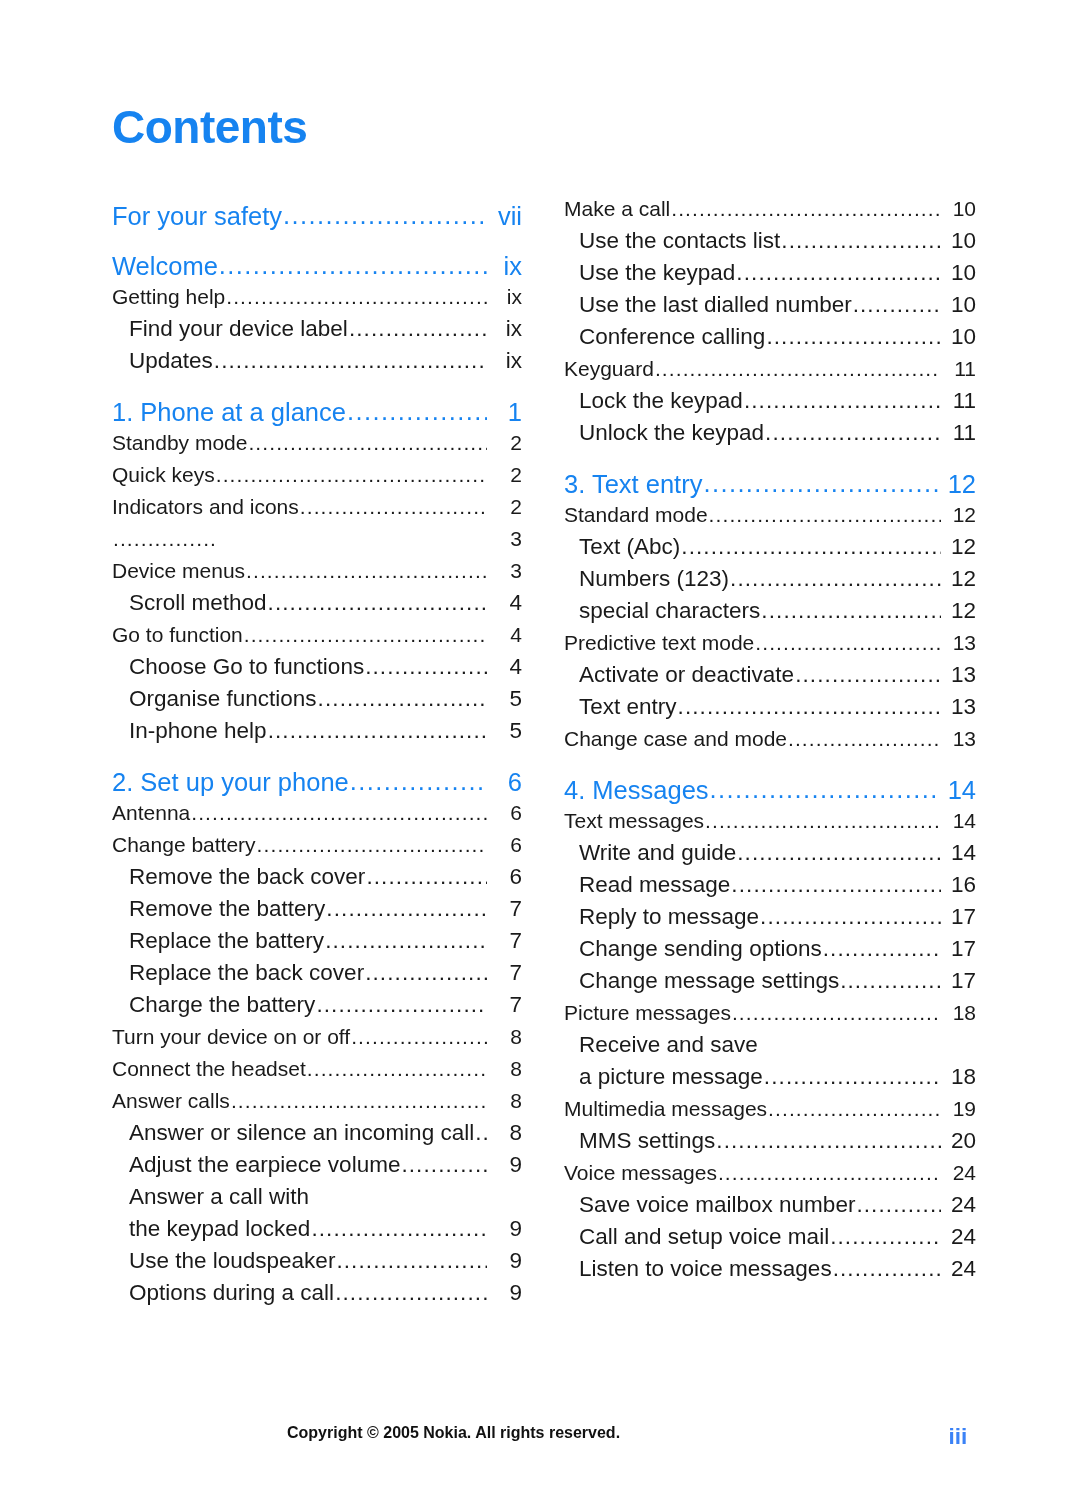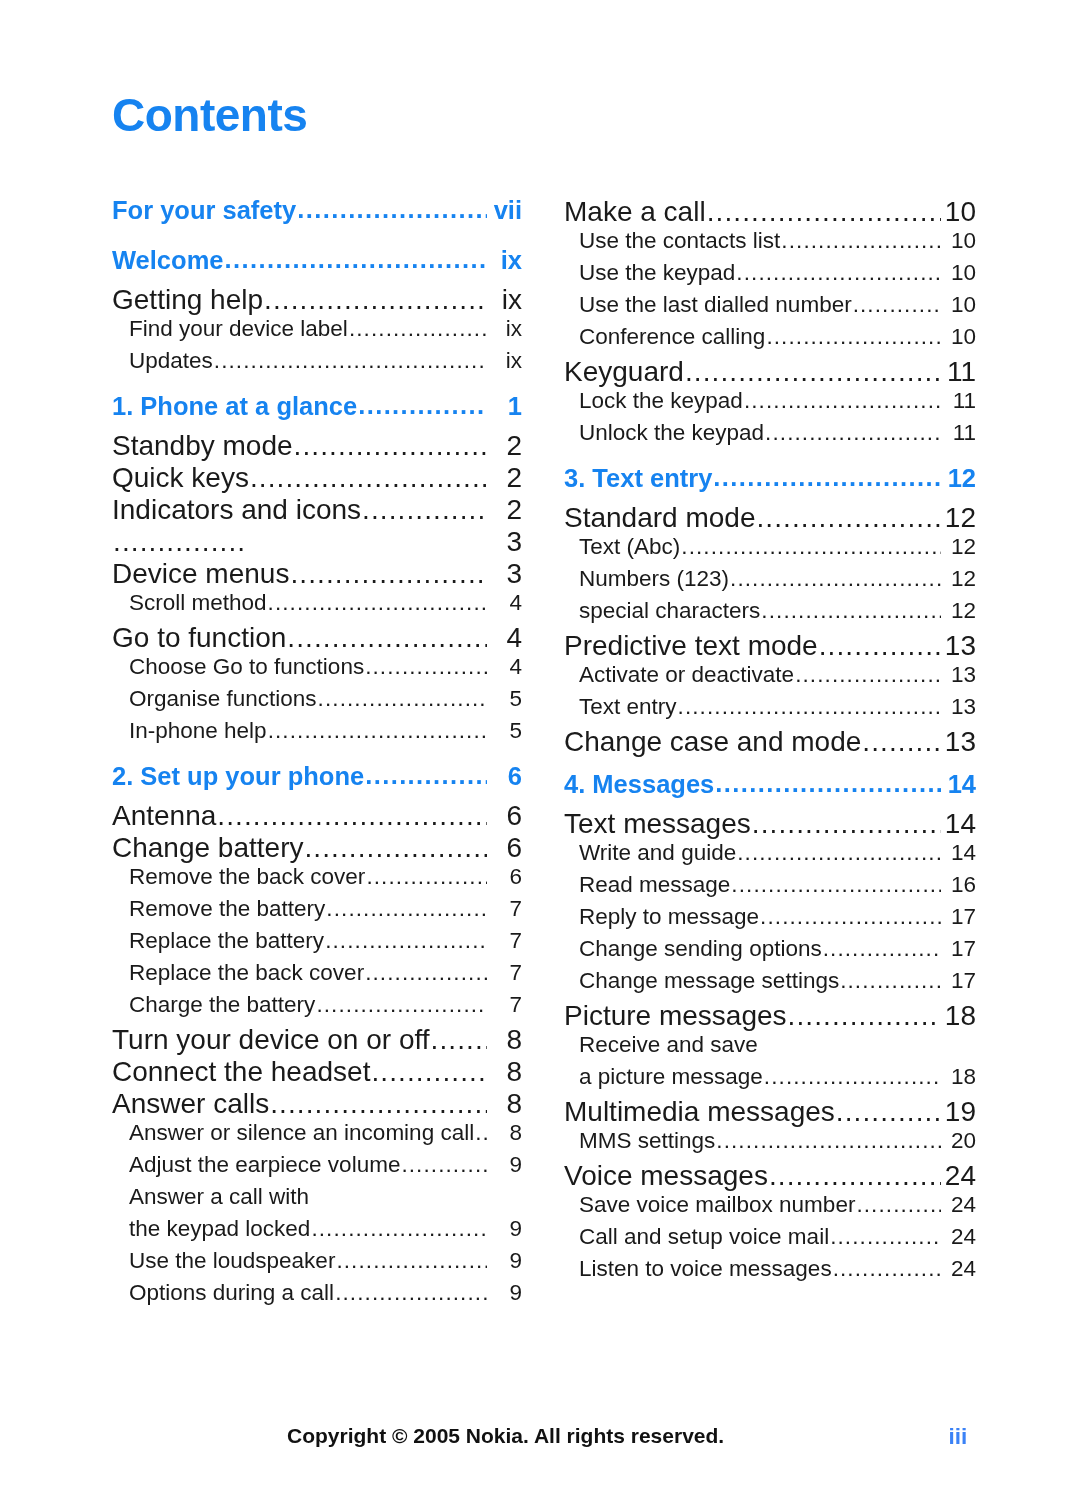--- a/index.html
+++ b/index.html
@@ -20,21 +20,21 @@
     position: absolute;
     left: 0; top: 0;
     width: 1080px;
     height: 1496px;
   }
 
   
   .page-title {
     position: absolute;
     left: 112px;
-    top: 92px;
+    top: 104px;
     font-size: 46px;
     font-weight: bold;
     color: #1683f0;
     letter-spacing: -0.5px;
     line-height: 1;
   }
 
   
   .columns {
     position: absolute;
@@ -69,31 +69,31 @@
     min-width: 6px;
   }
   .entry .pageno {
     flex: 0 0 auto;
     text-align: right;
   }
 
   
   .lvl0 {                      
     color: #1683f0;
-    font-weight: bold;
+    font-weight: normal;
     font-size: 25.5px;
     height: 38px;
-    align-items: flex-start;
+    align-items: center;
   }
   .lvl0 .pageno { width: 34px; }
   .lvl0 .leader { letter-spacing: 1.4px; position: relative; top: -1px; }
 
   .lvl1 {                      
     color: #1a1a1a;
-    font-size: 28px;
+    font-size: 21px;
     height: 32px;
   }
   .lvl1 .pageno { width: 34px; }
 
   .lvl2 {                      
     color: #1a1a1a;
     font-size: 22.5px;
     height: 32px;
     padding-left: 17px;
     width: calc(100% - 17px);
@@ -115,21 +115,21 @@
     position: absolute;
     left: 0;
     top: 1424px;
     width: 1080px;
     height: 30px;
   }
   .footer .copyright {
     position: absolute;
     left: 287px;
     top: 0;
-    font-size: 21px;
+    font-size: 16px;
     font-weight: bold;
     color: #111111;
     white-space: nowrap;
   }
   .footer .folio {
     position: absolute;
     left: 938px;
     top: 0;
     width: 40px;
     text-align: center;

